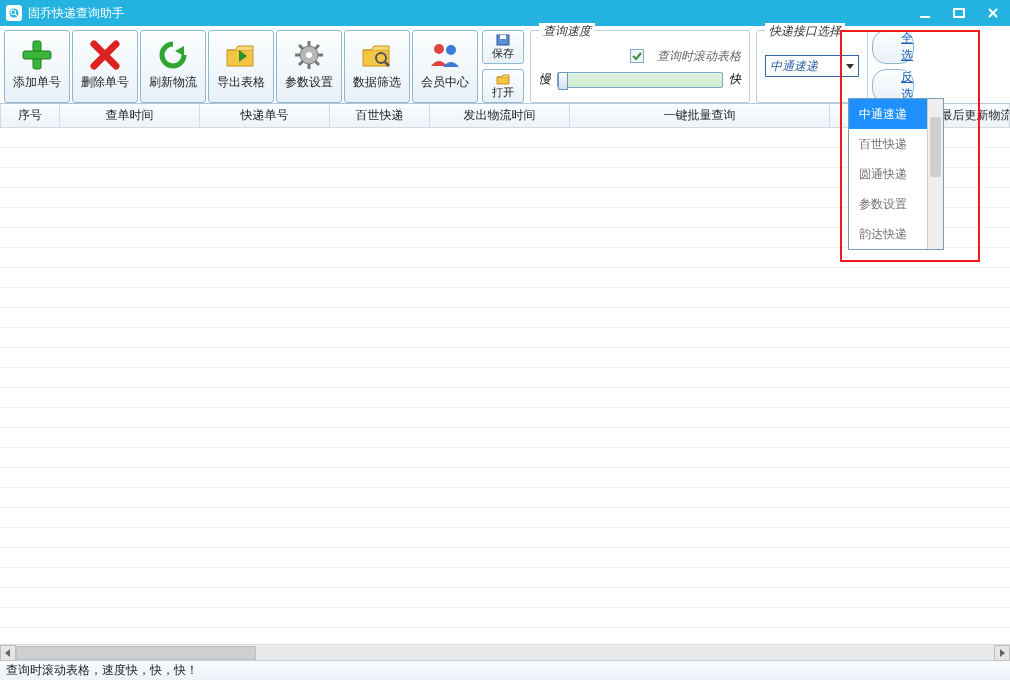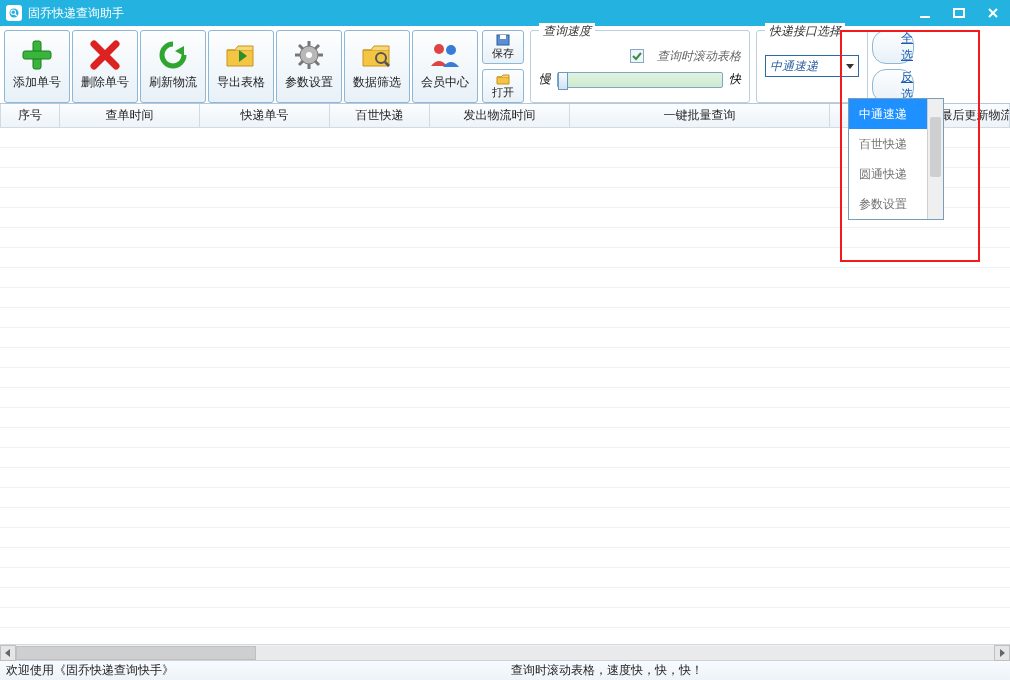--- a/index.html
+++ b/index.html
@@ -231,20 +231,21 @@
 
 </div>
 
 <div class="highlight-box"></div>
 
 <div class="dropdown">
   <div class="opt sel">中通速递</div>
   <div class="opt">百世快递</div>
   <div class="opt">圆通快递</div>
   <div class="opt">参数设置</div>
+  <div class="opt">韵达快递</div>
   <div class="sb">
       <div class="th"></div>
     </div>
 </div>
 
 <div class="grid-head">
   <div class="gh-cell first" style="width:60px">序号</div>
   <div class="gh-cell" style="width:140px">查单时间</div>
   <div class="gh-cell" style="width:130px">快递单号</div>
   <div class="gh-cell" style="width:100px">百世快递</div>
@@ -293,15 +294,14 @@
       <div class="thumb"></div>
     </div>
   <div class="arrow">
       <svg width="8" height="8">
         <polygon points="2,0 2,8 7,4" fill="#666"></polygon>
       </svg>
     </div>
 </div>
 
 <div class="statusbar">
-  <div class="left">欢迎使用《固乔快递查询快手》</div>
   <div class="right">查询时滚动表格，速度快，快，快！</div>
 </div>
 
 </body></html>

